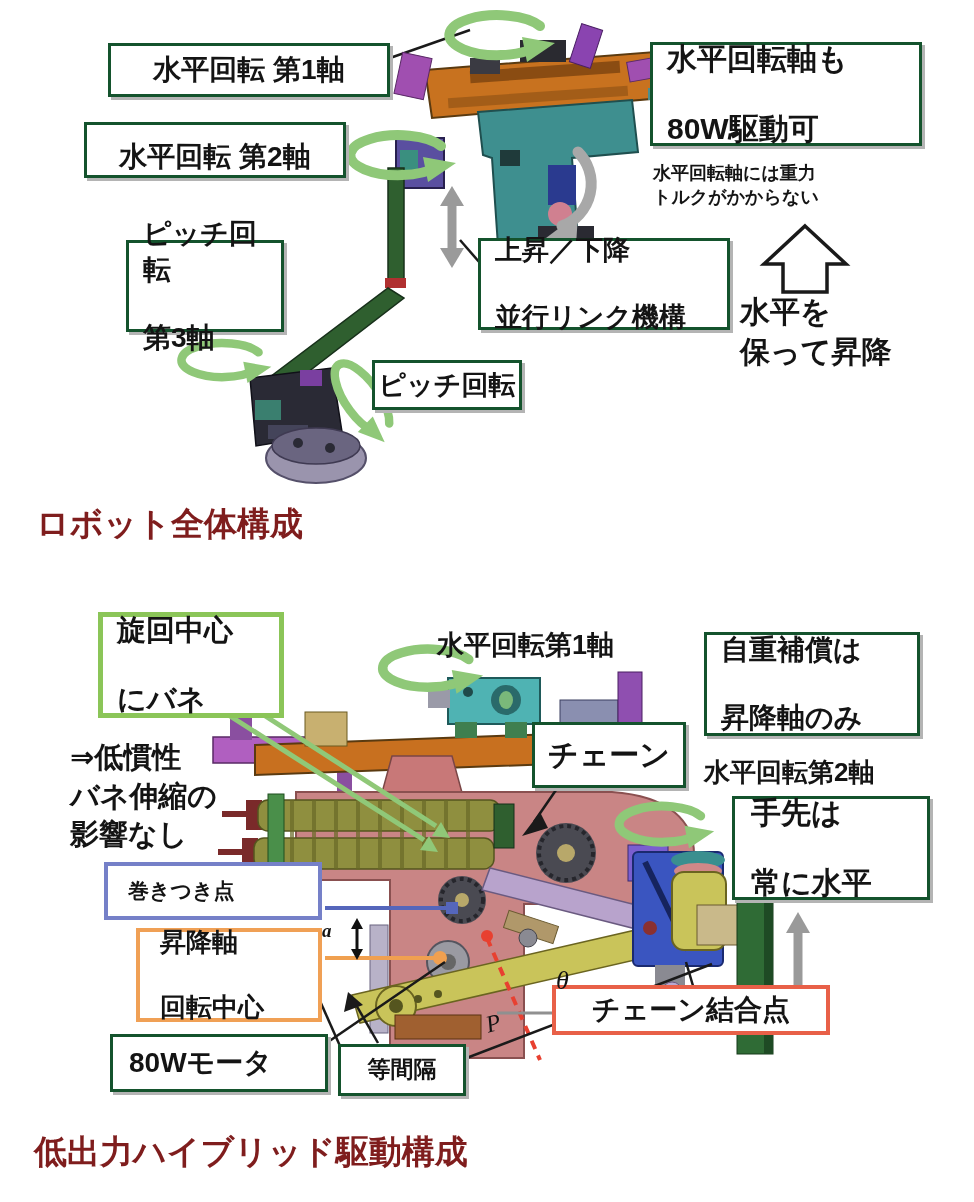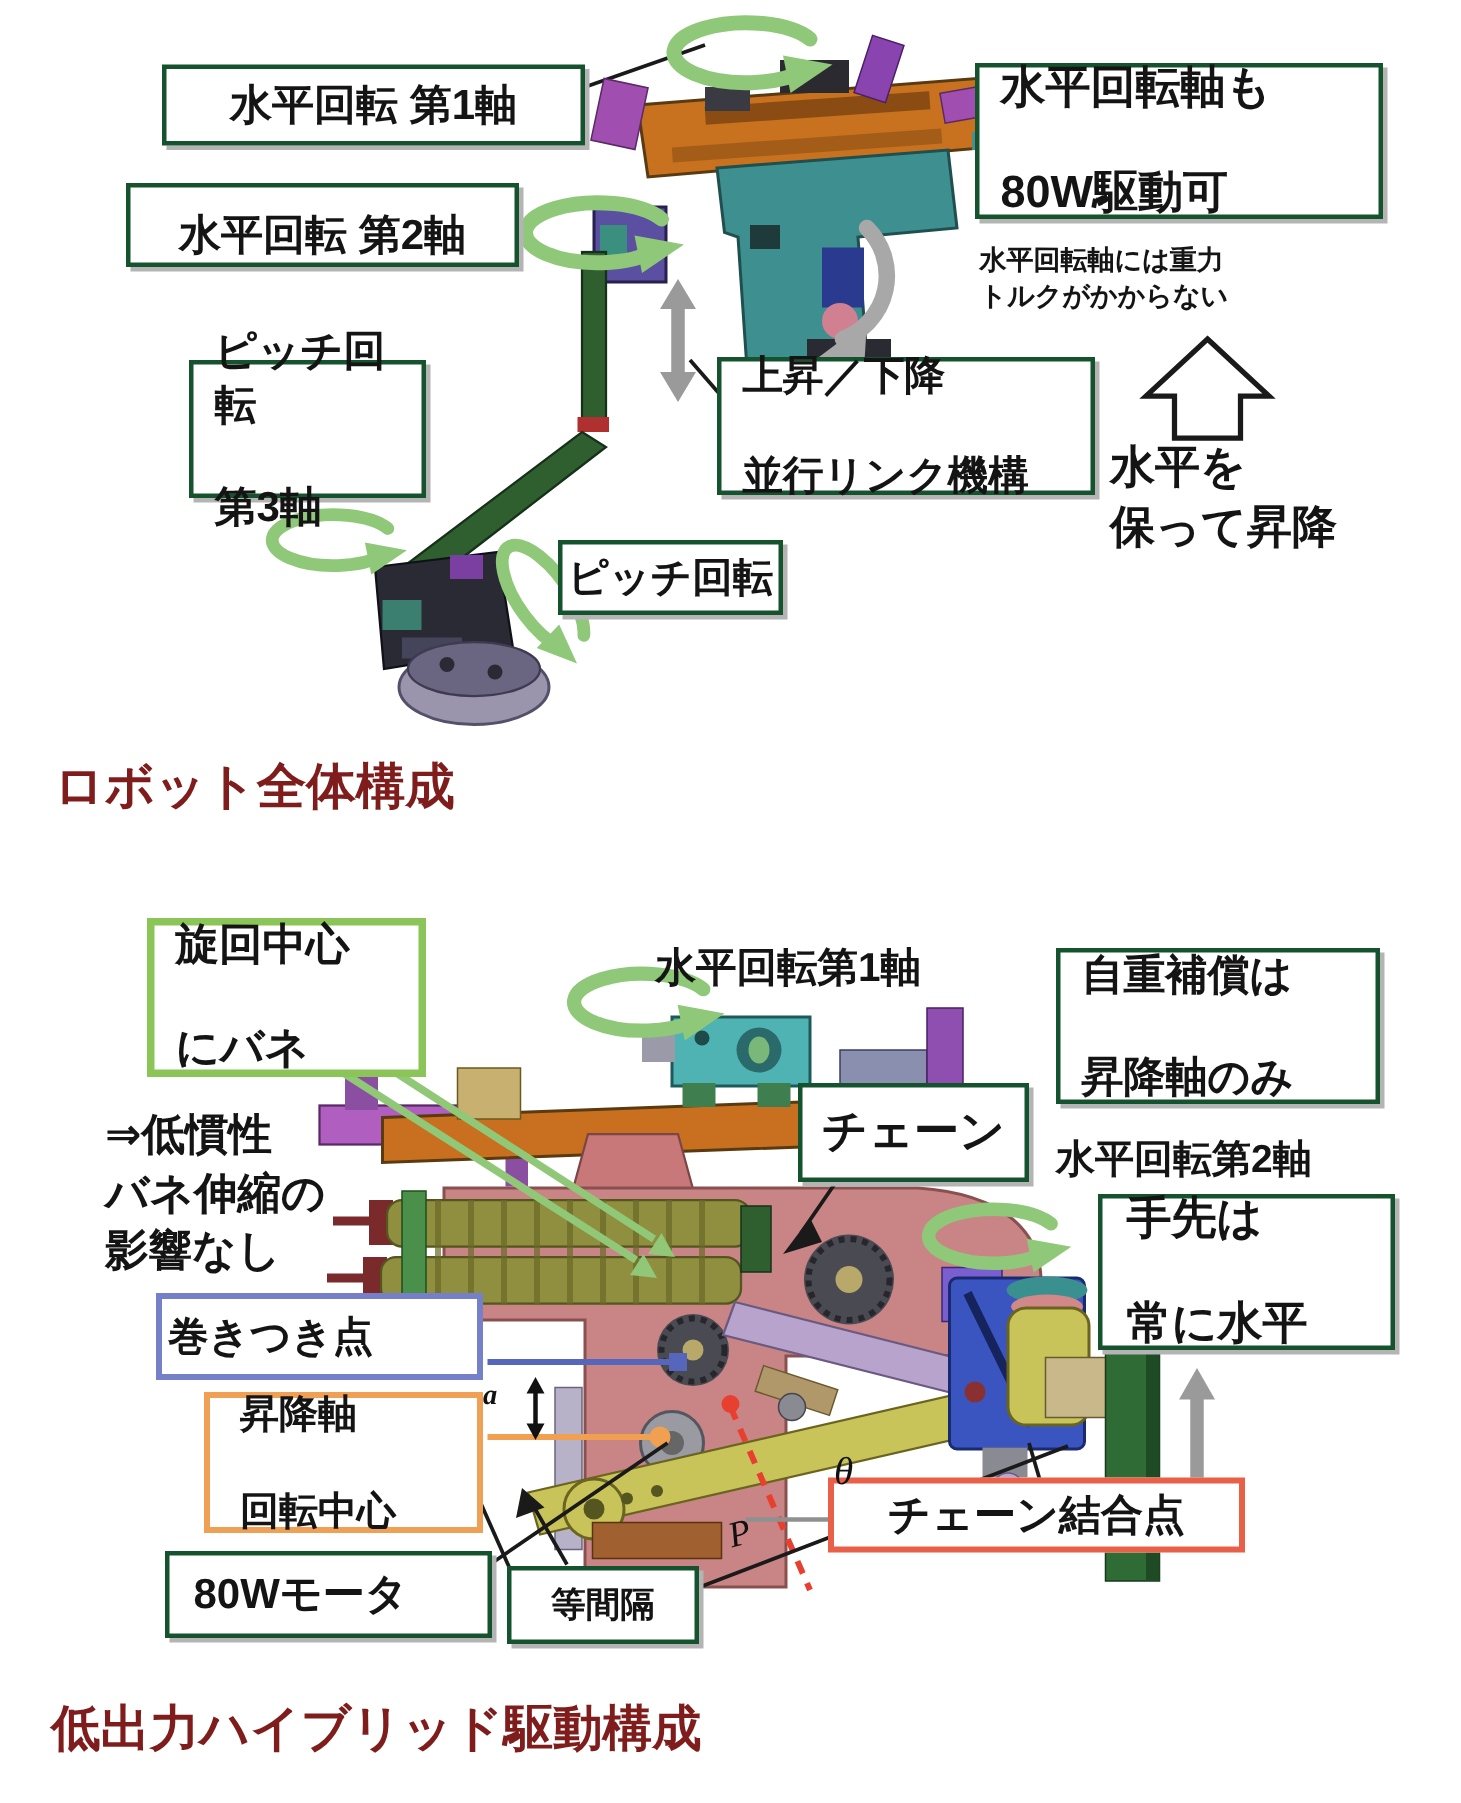--- a/index.html
+++ b/index.html
@@ -289,21 +289,21 @@
 
 <div class="txt" style="left:704px;top:755px;font-size:26px;">
   <span>水平回転第2軸</span>
 </div>
 
 <div class="lbl left" style="left:732px;top:796px;width:198px;height:104px;font-size:30px;padding-left:16px;">
   <span>手先は</span>
   <span>常に水平</span>
 </div>
 
-<div class="lbl left noshadow" style="left:104px;top:862px;width:218px;height:58px;font-size:27px;border:4px solid #7580c8;padding-left:4px;">
+<div class="lbl left noshadow" style="left:104px;top:862px;width:218px;height:58px;font-size:21px;border:4px solid #7580c8;padding-left:20px;">
   <span>巻きつき点</span>
 </div>
 
 <div class="lbl left noshadow" style="left:136px;top:928px;width:186px;height:94px;font-size:26px;border:4px solid #f0a055;padding-left:20px;">
   <span>昇降軸</span>
   <span>回転中心</span>
 </div>
 
 <div class="lbl left" style="left:110px;top:1034px;width:218px;height:58px;font-size:28px;padding-left:16px;">
   <span>80Wモータ</span>

